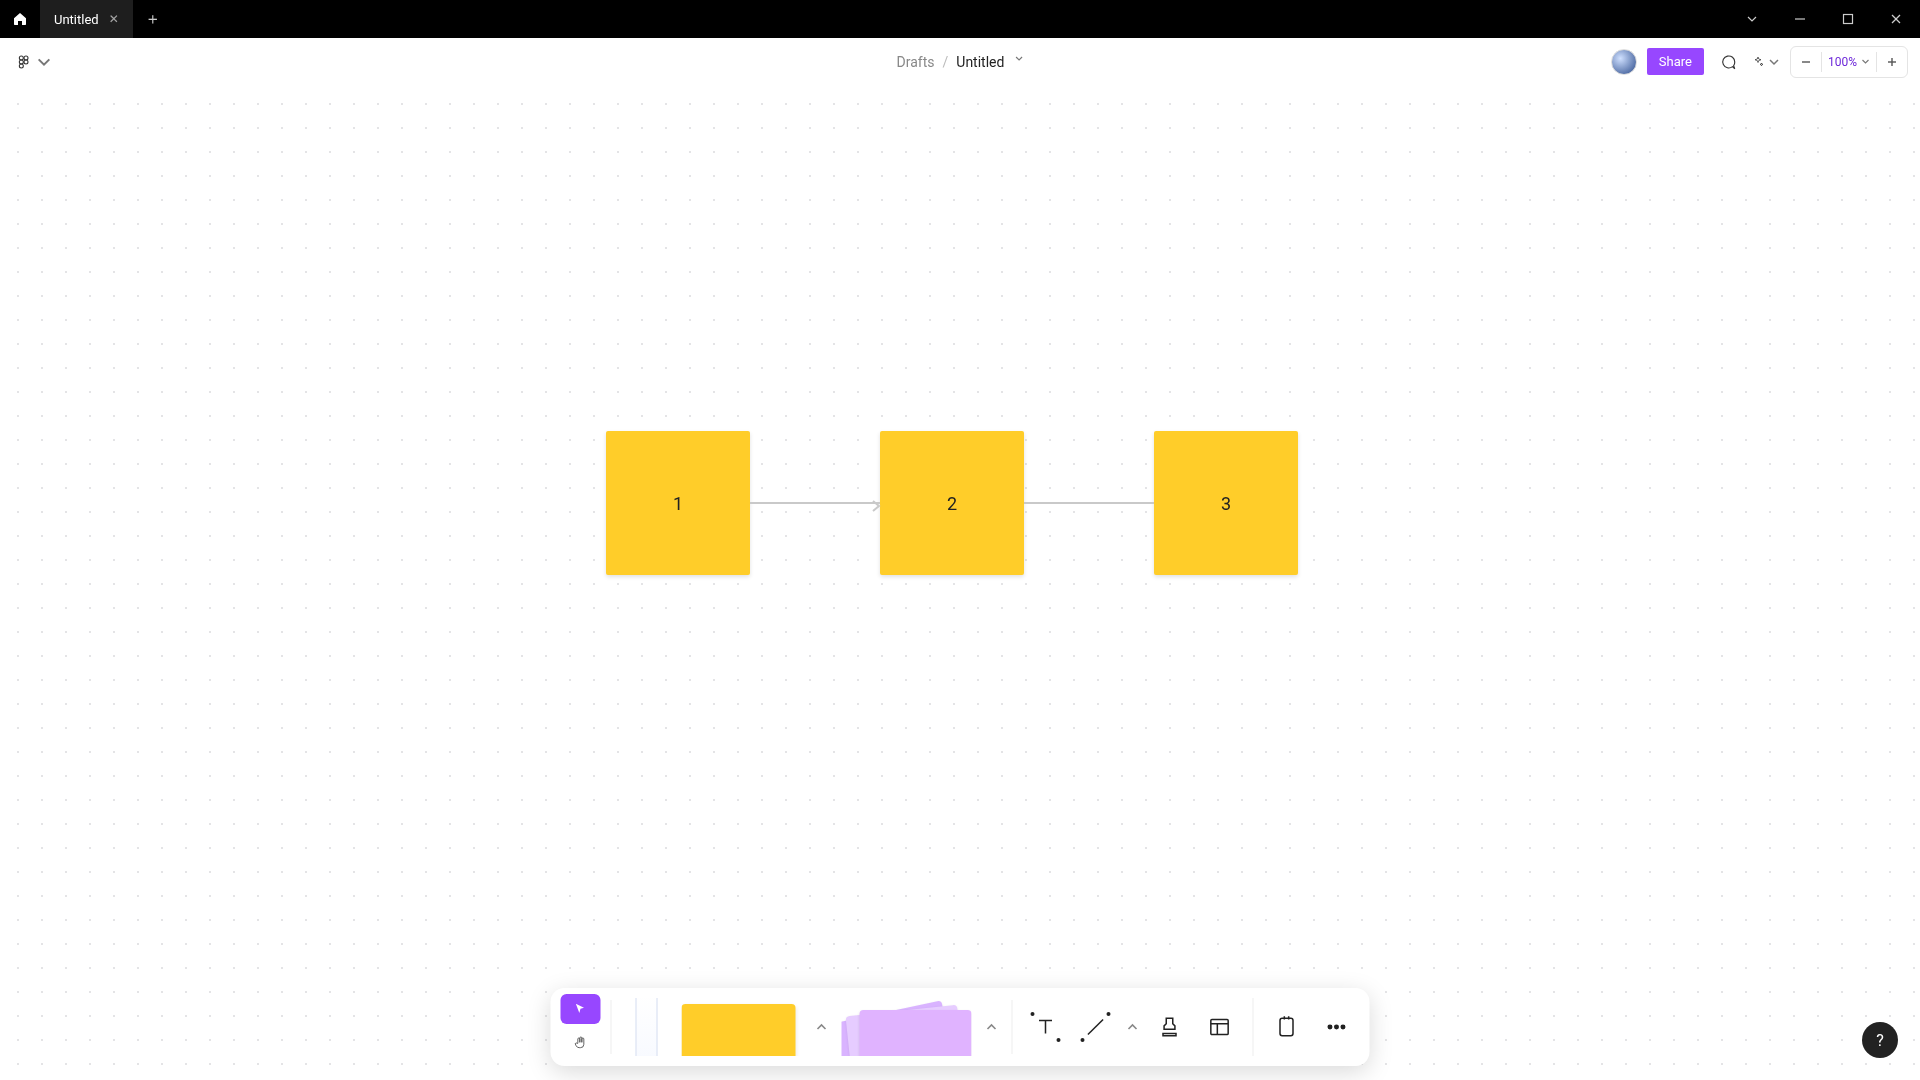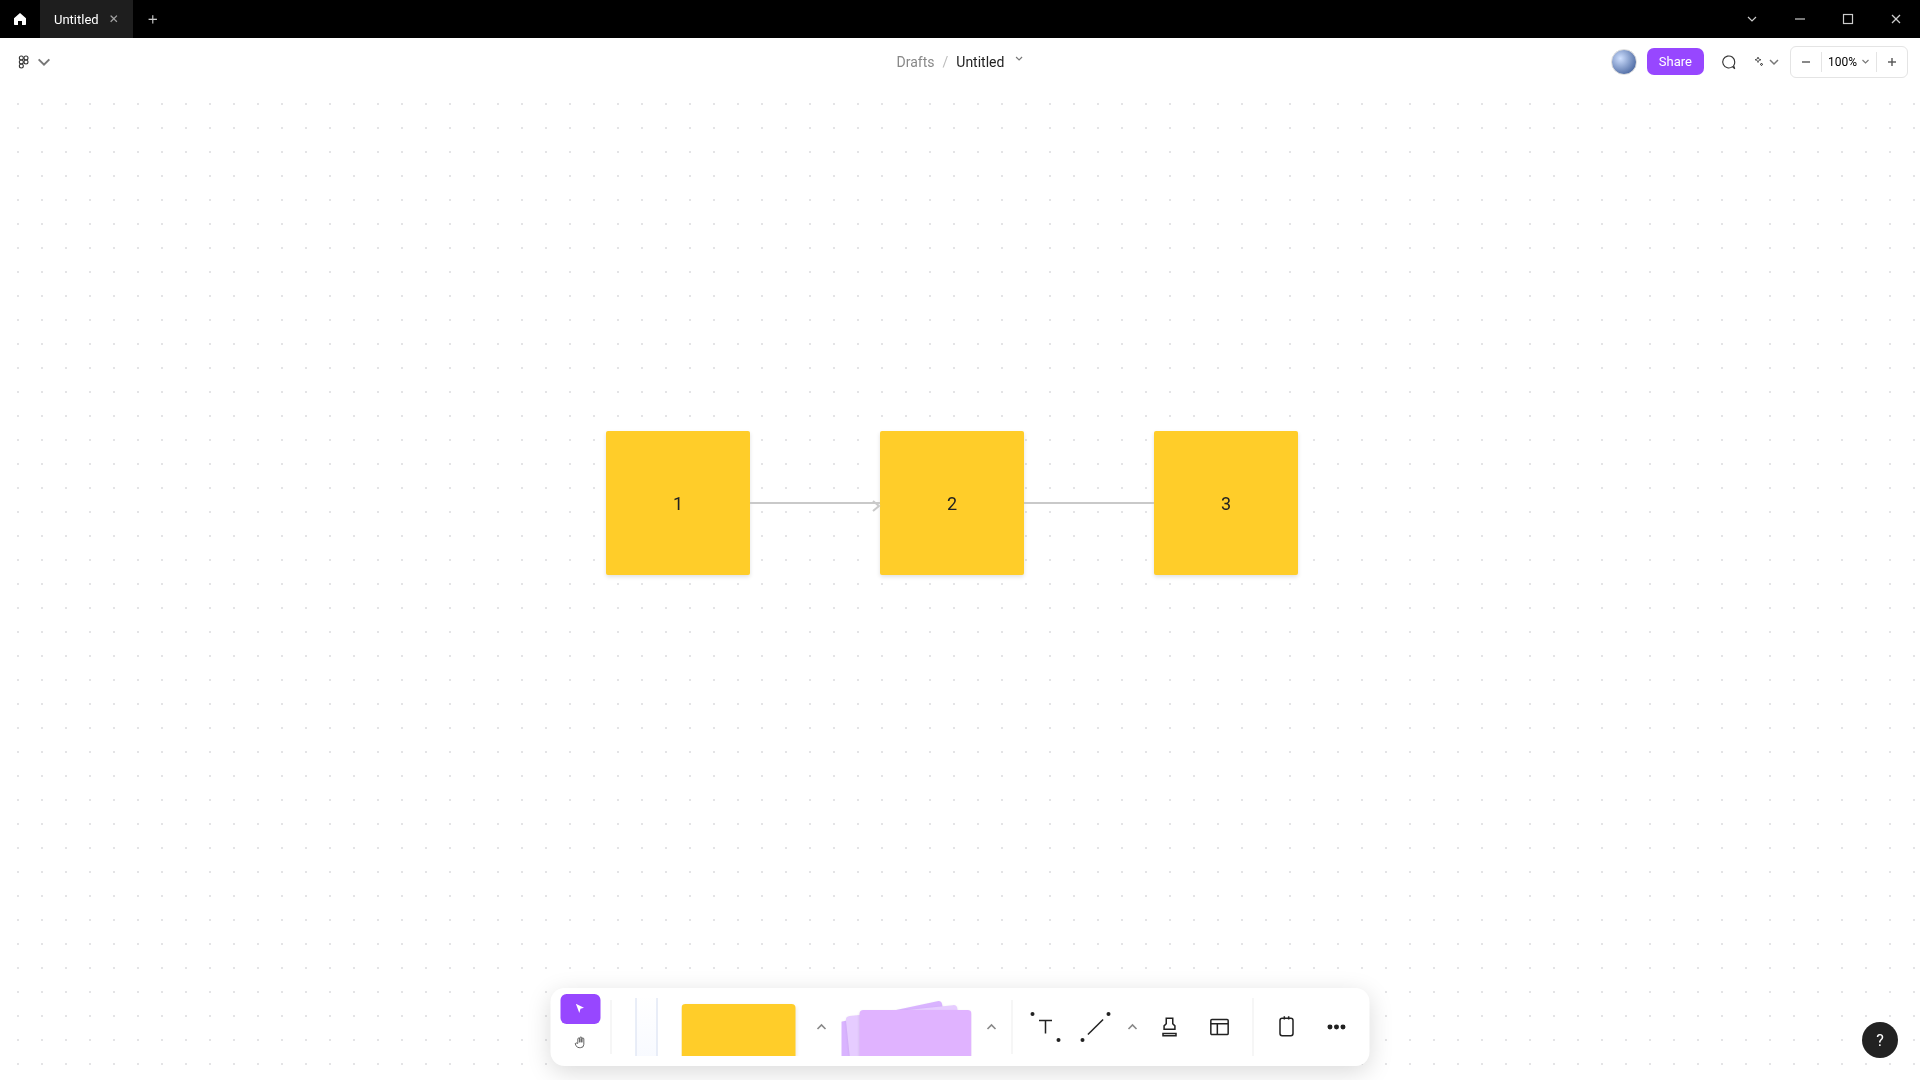--- a/index.html
+++ b/index.html
@@ -25,28 +25,28 @@
   .chev path, .chev polyline { stroke: #777; stroke-width: 1.5; fill: none; }
 
   .header-center { position: absolute; left: 50%; transform: translateX(-50%); display: flex; align-items: flex-start; gap: 8px; font-size: 14px; }
   .crumb-drafts { color: #888; }
   .crumb-sep { color: #bbb; }
   .crumb-title { color: #222; }
   .crumb-chev { margin-left: 2px; }
 
   .header-right { margin-left: auto; display: flex; align-items: center; gap: 10px; }
   .avatar { width: 26px; height: 26px; border-radius: 50%; background: radial-gradient(circle at 35% 35%, #cfe0ff, #2a4a8a); border: 1px solid #ddd; }
-  .share-btn { background: #9747ff; color: #fff; font-size: 13px; padding: 6px 12px; border-radius: 7px; border: none; }
+  .share-btn { background: #9747ff; color: #fff; font-size: 13px; padding: 6px 12px; border-radius: 2px; border: none; }
   .icon-btn { width: 28px; height: 28px; display: flex; align-items: center; justify-content: center; border-radius: 4px; }
   .icon-btn svg { width: 18px; height: 18px; stroke: #333; fill: none; stroke-width: 1.5; }
   .ai-btn { display: flex; align-items: center; gap: 4px; }
 
   .zoom-group { display: flex; align-items: center; border: 1px solid #e4e4e4; border-radius: 6px; height: 32px; }
   .zoom-btn { width: 30px; height: 100%; display: flex; align-items: center; justify-content: center; }
-  .zoom-label { font-size: 12px; color: #000000; padding: 0 6px; display: flex; align-items: center; gap: 4px; }
+  .zoom-label { font-size: 12px; color: #6d28d9; padding: 0 6px; display: flex; align-items: center; gap: 4px; }
   .zoom-divider { width: 1px; height: 20px; background: #e4e4e4; }
 
   
   .canvas { position: absolute; top: 86px; left: 0; right: 0; bottom: 0; background: #fff; }
   .dotgrid { position: absolute; inset: 0;
     background-image: radial-gradient(circle, #e4e4e6 1px, transparent 1px);
     background-size: 24px 24px; background-position: 6px 6px; }
 
   .sticky { position: absolute; width: 144px; height: 144px; background: #ffcd29; border-radius: 2px;
     display: flex; align-items: center; justify-content: center; font-size: 18px; color: #222;

